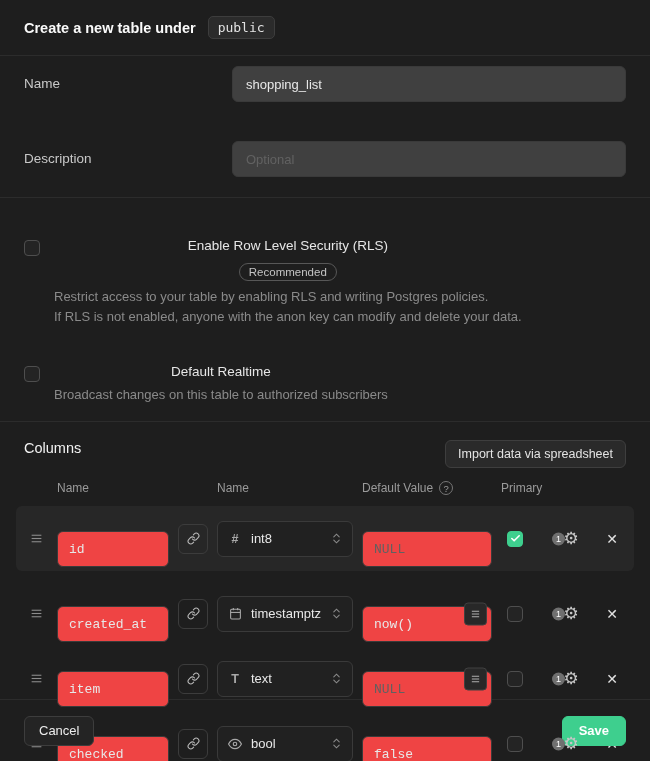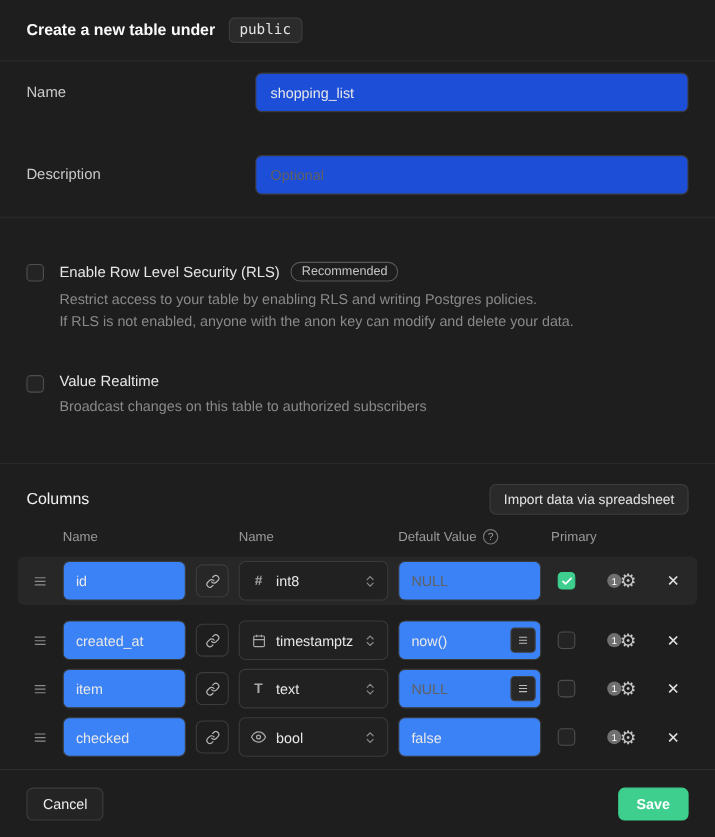--- a/index.html
+++ b/index.html
@@ -10,50 +10,50 @@
   
   .hdr { height:56px; flex:none; display:flex; align-items:center; gap:12px; padding:0 24px; border-bottom:1px solid #2c2c2c; }
   .hdr-title { font-size:14.5px; font-weight:700; color:#fafafa; }
   .schema-badge { font-family:"DejaVu Sans Mono","Liberation Mono",monospace; font-size:13px; background:#2b2b2b; border:1px solid #3d3d3d; padding:3px 9px; border-radius:5px; color:#e2e2e2; }
 
   
   .form-sec { height:142px; flex:none; padding:10px 24px 0; border-bottom:1px solid #2c2c2c; }
   .form-row { display:flex; align-items:flex-start; }
   .form-row + .form-row { margin-top:39px; }
   .form-label { width:208px; flex:none; padding-top:10px; font-size:13.5px; color:#c9c9c9; }
-  .text-input { flex:1; height:36px; background:#1d4ed8; border:1px solid #3a3a3a; border-radius:6px; color:#e8e8e8; font-size:13px; padding:12px 13px; font-family:inherit; outline:none; }
+  .text-input { flex:1; height:36px; background:#404040; border:1px solid #3a3a3a; border-radius:6px; color:#e8e8e8; font-size:13px; padding:12px 13px; font-family:inherit; outline:none; }
   ::placeholder { color:#616161; opacity:1; }
 
   
   .toggle-sec { height:224px; flex:none; padding:40px 24px 0; border-bottom:1px solid #2c2c2c; }
   .toggle-row { display:flex; gap:14px; }
   .toggle-row.second { margin-top:37px; }
   .checkbox { width:16px; height:16px; flex:none; margin-top:2px; border:1px solid #4e4e4e; border-radius:4px; background:#242424; cursor:pointer; }
-  .toggle-label-line { display:flex; align-items:center; gap:10px; font-size:13.5px; color:#e6e6e6; }
+  .toggle-label-line { display:flex; align-items:center; gap:10px; font-size:13.5px; color:#e6e6e6;flex-direction:column; }
   .badge-pill { border:1px solid #575757; border-radius:999px; padding:2px 9px; font-size:11.5px; color:#c4c4c4; }
   .toggle-desc { margin-top:6px; font-size:13px; color:#8a8a8a; line-height:1.55; }
 
   
   .cols-sec { height:278px; flex:none; padding:18px 24px 0; border-bottom:1px solid #2c2c2c; }
-  .cols-top { display:flex; justify-content:space-between; align-items:center; height:28px; margin-bottom:12px; }
+  .cols-top { display:flex; justify-content:space-between; align-items:flex-start; height:28px; margin-bottom:12px; }
   .cols-title { font-size:14.5px; font-weight:400; color:#f2f2f2; }
   .import-btn { background:#2a2a2a; border:1px solid #3e3e3e; color:#e3e3e3; font-size:12.5px; height:28px; padding:0 12px; border-radius:6px; font-family:inherit; cursor:pointer; }
 
   .cgrid { display:grid; grid-template-columns:24px 112px 30px 136px 130px 44px 40px 18px; column-gap:9px; align-items:center; }
   .ghead-row { height:16px; margin-bottom:10px; }
   .ghead { font-size:12px; color:#9a9a9a; }
   .ghead-default { display:flex; align-items:flex-end; gap:6px; }
   .help-circle { width:14px; height:14px; border:1px solid #767676; border-radius:50%; font-size:9.5px; color:#9c9c9c; display:flex; align-items:center; justify-content:center; }
 
   .col-row { margin-bottom:8px; }
   .col-row.first { background:#272727; border-radius:6px; margin:0 -8px 14px; padding:4px 8px; }
   .col-row.last { margin-bottom:0; }
 
   .drag-handle { color:#8c8c8c; display:flex; justify-content:center; cursor:grab; }
-  .cell-input { width:100%; height:36px; background:#3b82f6; border:1px solid #3a3a3a; border-radius:6px; color:#e8e8e8; font-size:13px; padding:0 11px; font-family:Liberation Sans, sans-serif; outline:none; }
+  .cell-input { width:100%; height:36px; background:#ef4444; border:1px solid #3a3a3a; border-radius:6px; color:#e8e8e8; font-size:13px; padding:0 11px; font-family:Liberation Mono, monospace; outline:none;margin-top:21px; }
   .link-btn { width:30px; height:30px; border:1px solid #3c3c3c; border-radius:6px; background:transparent; color:#b9b9b9; display:flex; align-items:center; justify-content:center; cursor:pointer; padding:0; }
   .type-select { height:36px; background:#212121; border:1px solid #3a3a3a; border-radius:6px; display:flex; align-items:center; gap:8px; padding:0 9px; font-size:13px; color:#e8e8e8; cursor:pointer; }
   .type-ic { width:16px; flex:none; display:flex; align-items:center; justify-content:center; color:#a8a8a8; font-size:12.5px; font-weight:700; }
   .chevrons { margin-left:auto; color:#8a8a8a; display:flex; }
   .default-wrap { position:relative; }
   .default-wrap .cell-input.with-menu { padding-right:32px; }
   .menu-btn { position:absolute; right:5px; top:50%; transform:translateY(-50%); width:23px; height:23px; border:1px solid #404040; border-radius:4px; background:#282828; color:#bdbdbd; display:flex; align-items:center; justify-content:center; cursor:pointer; padding:0; }
 
   .pcheck { width:16px; height:16px; border:1px solid #4e4e4e; border-radius:4px; background:#242424; cursor:pointer; display:flex; align-items:center; justify-content:center; justify-self:start; margin-left:6px; }
   .pcheck.checked { background:#3ecf8e; border-color:#3ecf8e; color:#fff; }
@@ -103,21 +103,21 @@
         <div class="toggle-desc">
           <div>Restrict access to your table by enabling RLS and writing Postgres policies.</div>
           <div>If RLS is not enabled, anyone with the anon key can modify and delete your data.</div>
         </div>
       </div>
     </div>
     <div class="toggle-row second">
       <div class="checkbox"></div>
       <div>
         <div class="toggle-label-line">
-          <span>Value Realtime</span>
+          <span>Default Realtime</span>
         </div>
         <div class="toggle-desc">Broadcast changes on this table to authorized subscribers</div>
       </div>
     </div>
   </div>
 
   <div class="cols-sec">
     <div class="cols-top">
       <div class="cols-title">Columns</div>
       <button class="import-btn">Import data via spreadsheet</button>

